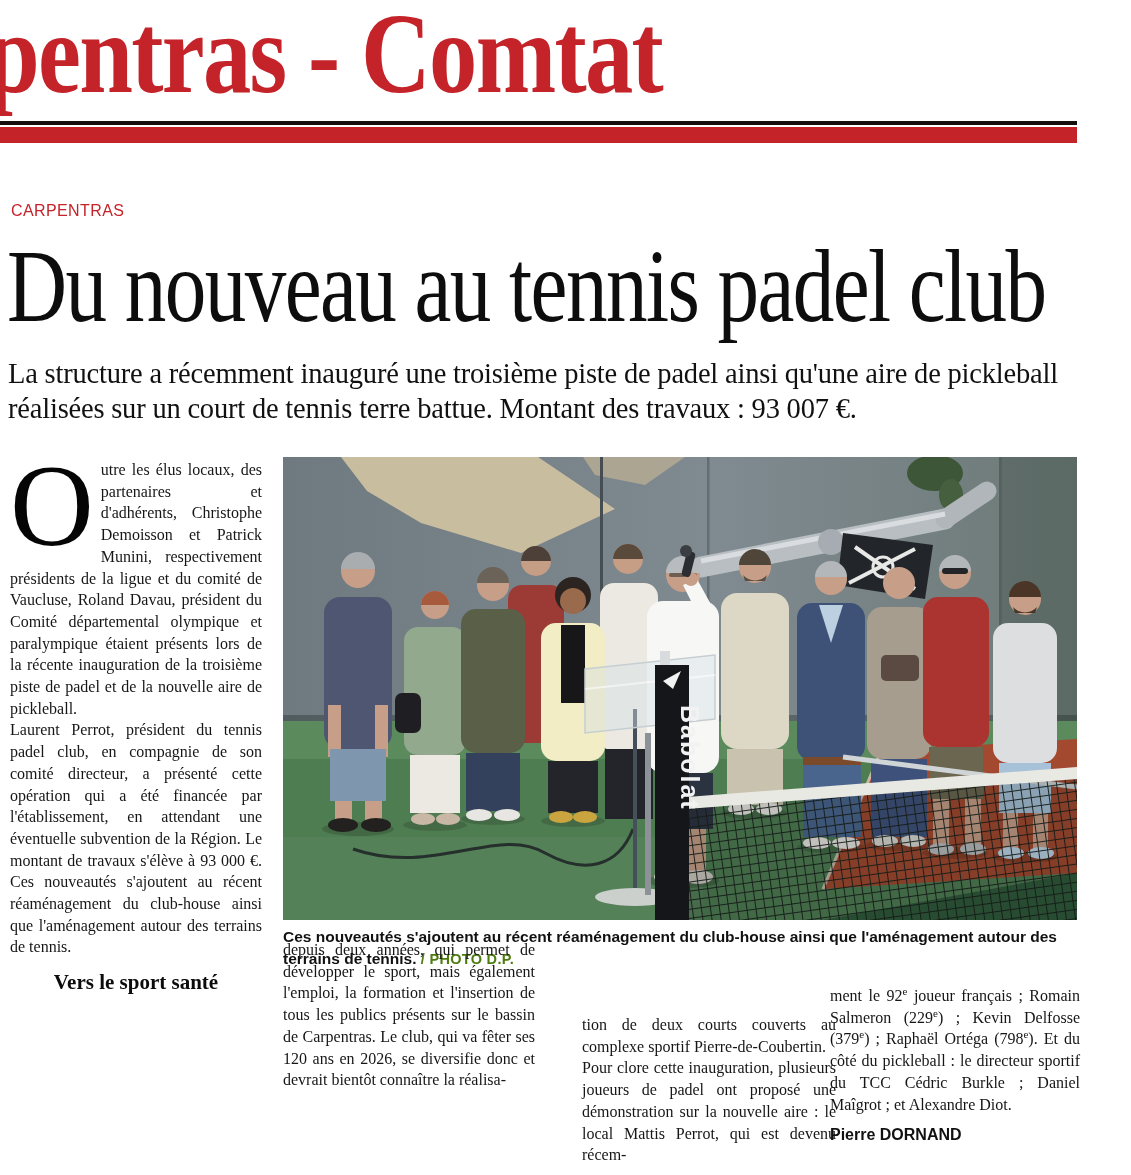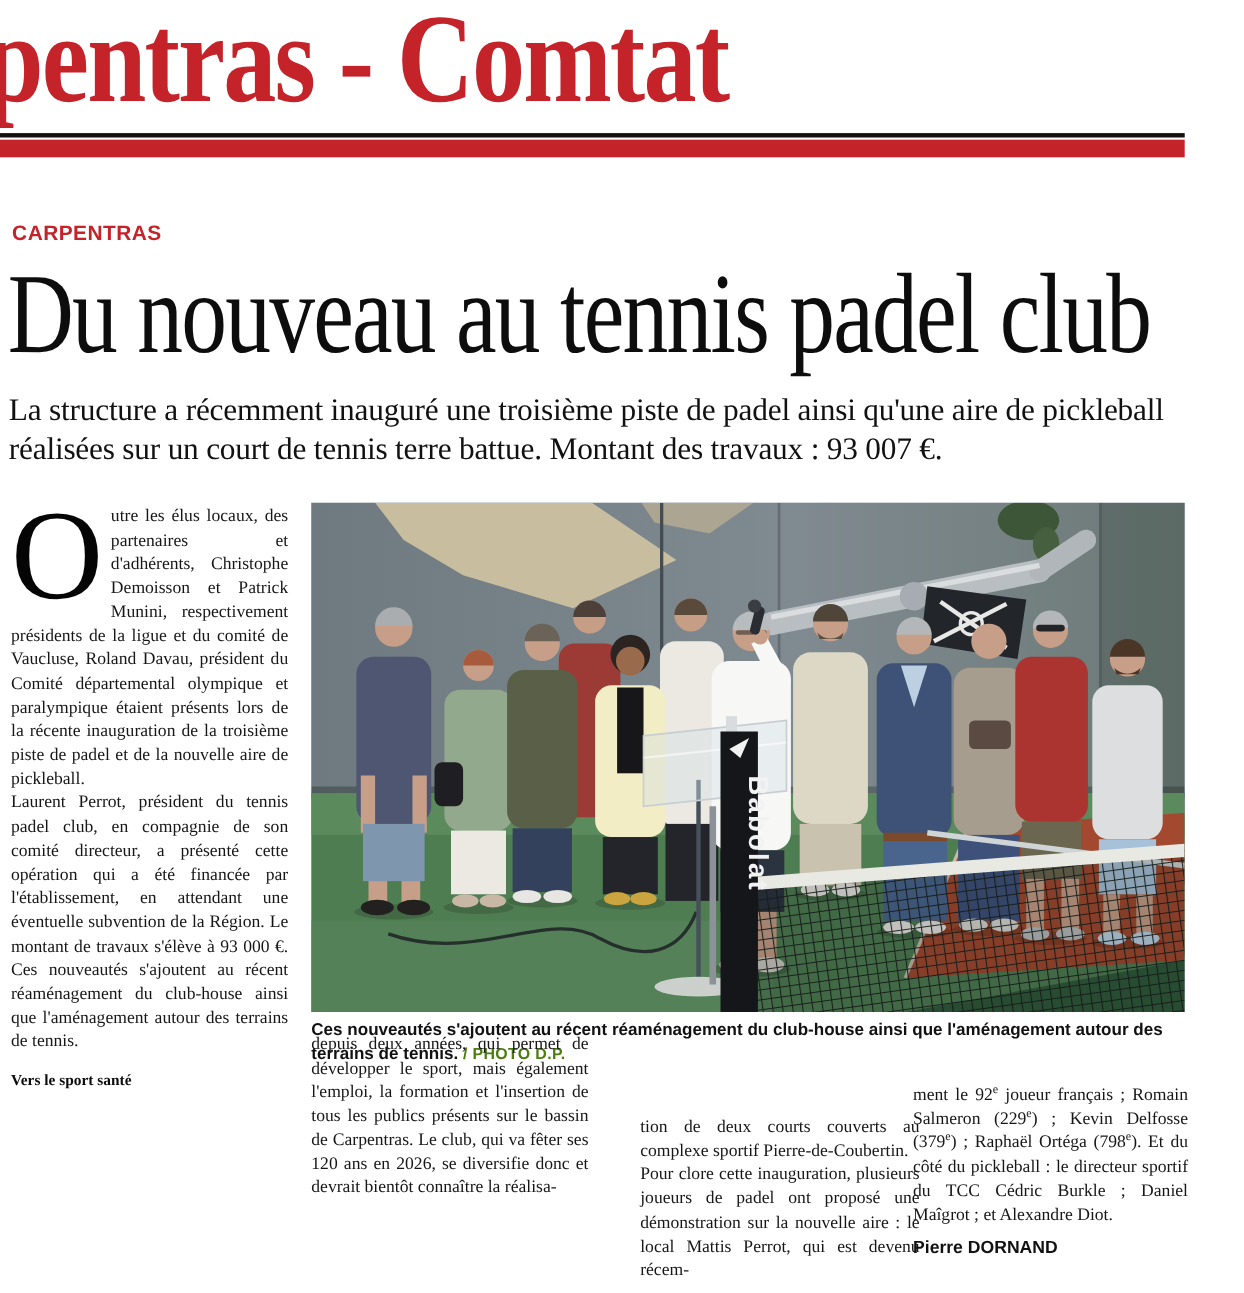--- a/index.html
+++ b/index.html
@@ -5,38 +5,38 @@
   html,body{margin:0;padding:0;background:#ffffff;}
   .page{position:relative;width:1131px;height:1175px;background:#fff;overflow:hidden;
         font-family:"Liberation Serif",serif;color:#1a1a1a;}
   
   .masthead-title{position:absolute;left:-14px;top:-4px;white-space:nowrap;
     font-family:"Liberation Serif",serif;font-weight:bold;font-size:115px;line-height:115px;
     letter-spacing:-2px;color:#c5232a;transform:scaleX(0.84);transform-origin:left top;}
   .black-rule{position:absolute;left:0;top:121px;width:1077px;height:4px;background:#15100f;}
   .red-rule{position:absolute;left:0;top:127px;width:1077px;height:16px;background:#c5232a;}
   .kicker{position:absolute;left:11px;top:202px;font-family:"Liberation Sans",sans-serif;
-    font-weight:bold;font-size:19px;letter-spacing:.4px;color:#c5232a;}
+    font-weight:normal;font-size:16px;letter-spacing:.4px;color:#c5232a;}
   
   .headline{position:absolute;left:7px;top:234px;white-space:nowrap;
     font-size:104px;line-height:104px;font-weight:normal;letter-spacing:-2px;color:#0d0d0d;
     transform:scaleX(0.80);transform-origin:left top;}
   .standfirst{position:absolute;left:8px;top:356px;width:1116px;
     font-size:28.5px;line-height:35px;letter-spacing:-0.2px;color:#111;}
   
   .col{position:absolute;font-size:16px;line-height:21.7px;text-align:justify;
     hyphens:auto;-webkit-hyphens:auto;overflow-wrap:break-word;color:#161616;}
   .col p{margin:0;}
   .col-left{left:10px;top:459px;width:252px;height:716px;overflow:hidden;}
   .col-2{left:283px;top:939px;width:252px;}
   .col-3{left:553px;top:1014px;width:254px;margin-left:29px;}
   .col-4{left:830px;top:985px;width:250px;}
   .dropcap{float:left;font-size:116px;line-height:86px;padding:4px 7px 0 0;color:#050505;
     font-family:"Liberation Serif",serif;}
-  .subhead{font-weight:bold;font-size:14px;margin:14px 0 3px 0 !important;text-align:left;color:#0c0c0c;}
+  .subhead{font-weight:bold;font-size:21px;margin:14px 0 3px 0 !important;text-align:center;color:#0c0c0c;}
   sup{font-size:11px;vertical-align:super;line-height:0;}
   .byline{margin-top:9px !important;font-family:"Liberation Sans",sans-serif;
     font-weight:bold;font-size:16px;color:#111;}
   
   .photo{position:absolute;left:283px;top:457px;width:794px;height:463px;overflow:hidden;background:#7b858b;}
   .photo svg{display:block;}
   .caption{position:absolute;left:283px;top:926px;width:794px;
     font-family:"Liberation Sans",sans-serif;font-weight:bold;font-size:15.5px;line-height:22px;color:#111;}
   .caption .credit{font-weight:bold;color:#4d7c0f;font-size:14.5px;letter-spacing:.3px;}
 </style>

